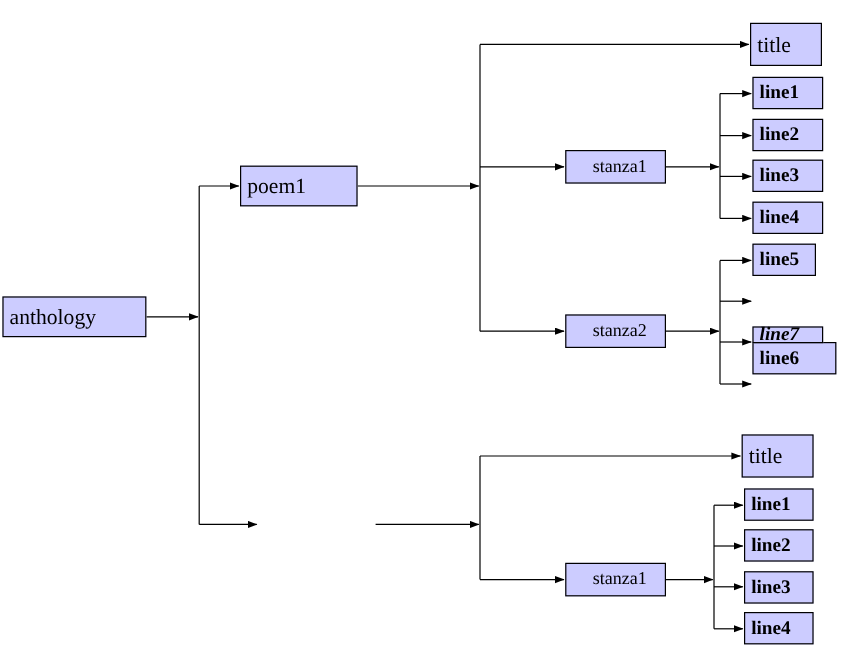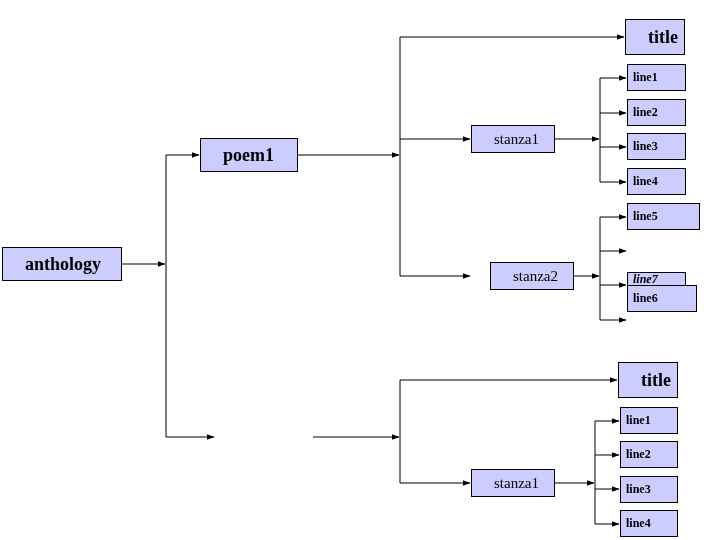--- a/index.html
+++ b/index.html
@@ -31,23 +31,23 @@
   .node {
     position: absolute;
     box-sizing: border-box;
     background: var(--box-fill, #ccccff);
     border: 1px solid var(--box-border, #000000);
     color: #000000;
     display: flex;
     align-items: center;
     white-space: nowrap;
   }
-  .node.big   { font-size: 18px; padding-left: 22px; font-weight: bold; }
+  .node.big   { font-size: 18px; padding-left: 5px; }
   .node.med   { font-size: 15px; padding-left: 22px; }
-  .node.small { font-size: 12px; font-weight: bold; padding-left: 5px; }
+  .node.small { font-size: 16px; font-weight: bold; padding-left: 5px; }
 </style>
 </head>
 <body>
 
 <div class="canvas">
 
   <svg class="connectors" width="720" height="540">
     <defs>
       <marker id="arrow" markerWidth="9" markerHeight="8" refX="7.5" refY="3" orient="auto" markerUnits="userSpaceOnUse">
         <path d="M0,0 L8,3 L0,6 Z"></path>
@@ -103,28 +103,28 @@
       <line x1="595" y1="524" x2="619" y2="524" marker-end="url(#arrow)"></line>
     </g>
   </svg>
 
   <div class="node big" style="left:2px; top:247px; width:120px; height:34px;">anthology</div>
 
   <div class="node big" style="left:200px; top:138px; width:98px; height:34px;text-align:center;">poem1</div>
 
   <div class="node big" style="left:625px; top:19px; width:60px; height:36px;">title</div>
   <div class="node med" style="left:471px; top:125px; width:84px; height:28px;">stanza1</div>
-  <div class="node med" style="left:490px; top:262px; width:84px; height:28px;">stanza2</div>
+  <div class="node med" style="left:471px; top:262px; width:84px; height:28px;">stanza2</div>
 
   <div class="node small" style="left:627px; top:64px; width:59px; height:27px;">line1</div>
   <div class="node small" style="left:627px; top:99px; width:59px; height:27px;">line2</div>
   <div class="node small" style="left:627px; top:133px; width:59px; height:27px;">line3</div>
   <div class="node small" style="left:627px; top:168px; width:59px; height:27px;">line4</div>
 
-  <div class="node small" style="left:627px; top:203px; width:73px; height:27px;">line5</div>
+  <div class="node small" style="left:627px; top:203px; width:53px; height:27px;">line5</div>
   <div class="node small" style="left:627px; top:237px; width:70px; height:27px;margin-top:48px;">line6</div>
   <div class="node small" style="left:627px; top:272px; width:59px; height:14px;font-style:italic;">line7</div>
 
   <div class="node big" style="left:618px; top:362px; width:60px; height:36px;">title</div>
   <div class="node med" style="left:471px; top:469px; width:84px; height:28px;">stanza1</div>
 
   <div class="node small" style="left:620px; top:407px; width:58px; height:27px;">line1</div>
   <div class="node small" style="left:620px; top:441px; width:58px; height:27px;">line2</div>
   <div class="node small" style="left:620px; top:476px; width:58px; height:27px;">line3</div>
   <div class="node small" style="left:620px; top:510px; width:58px; height:27px;">line4</div>

